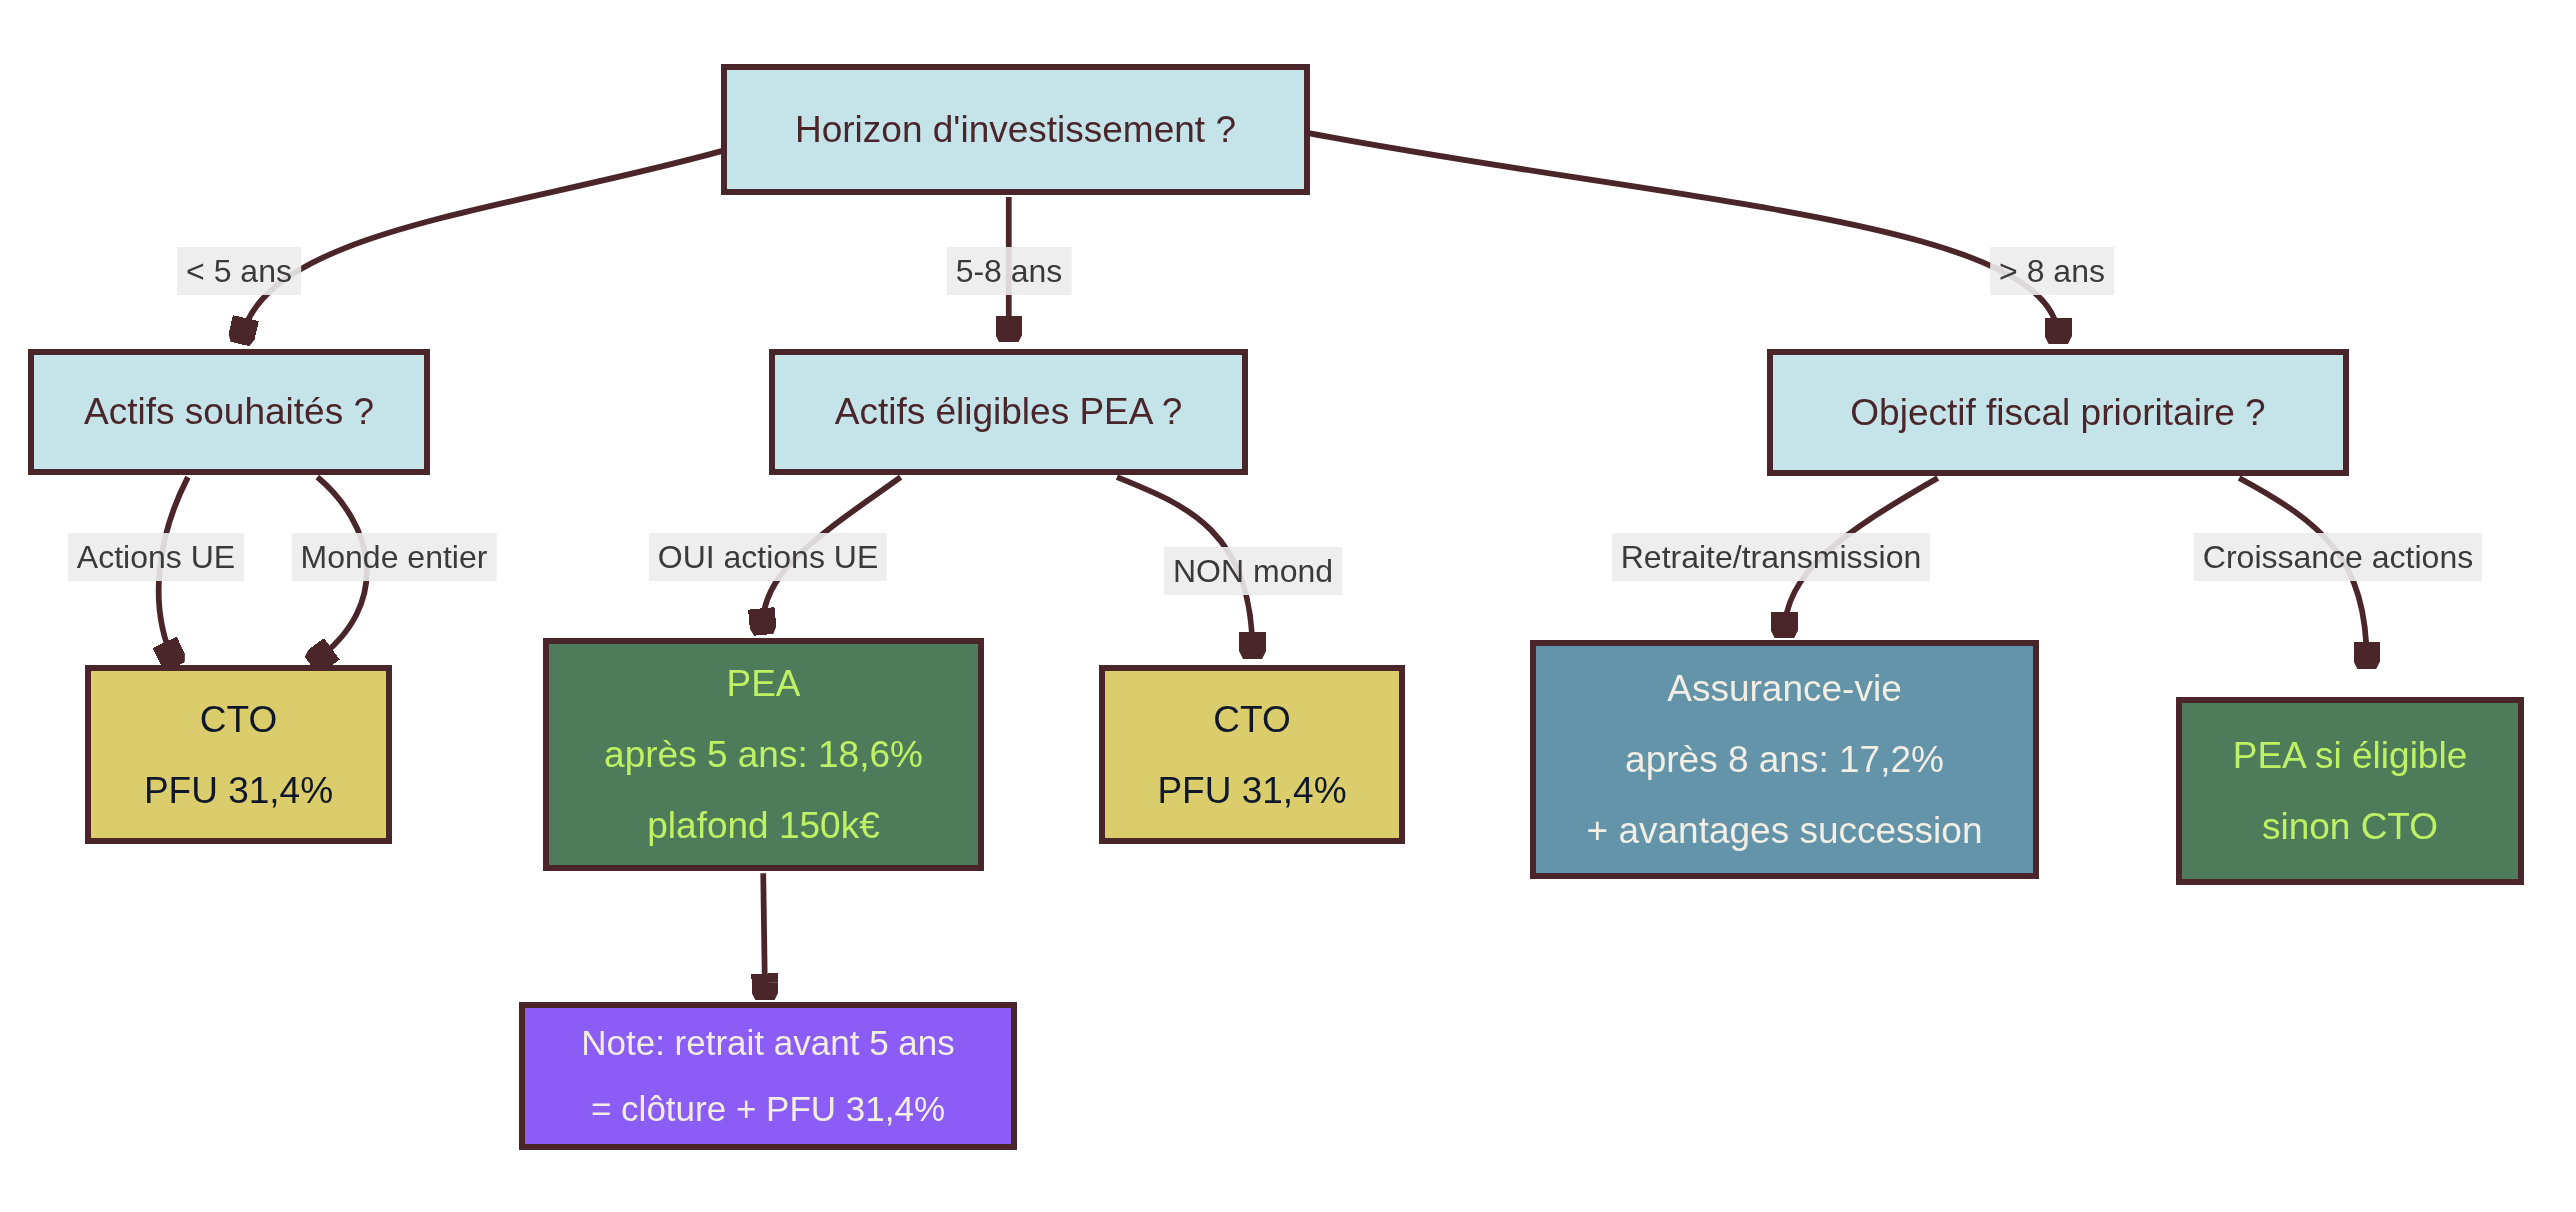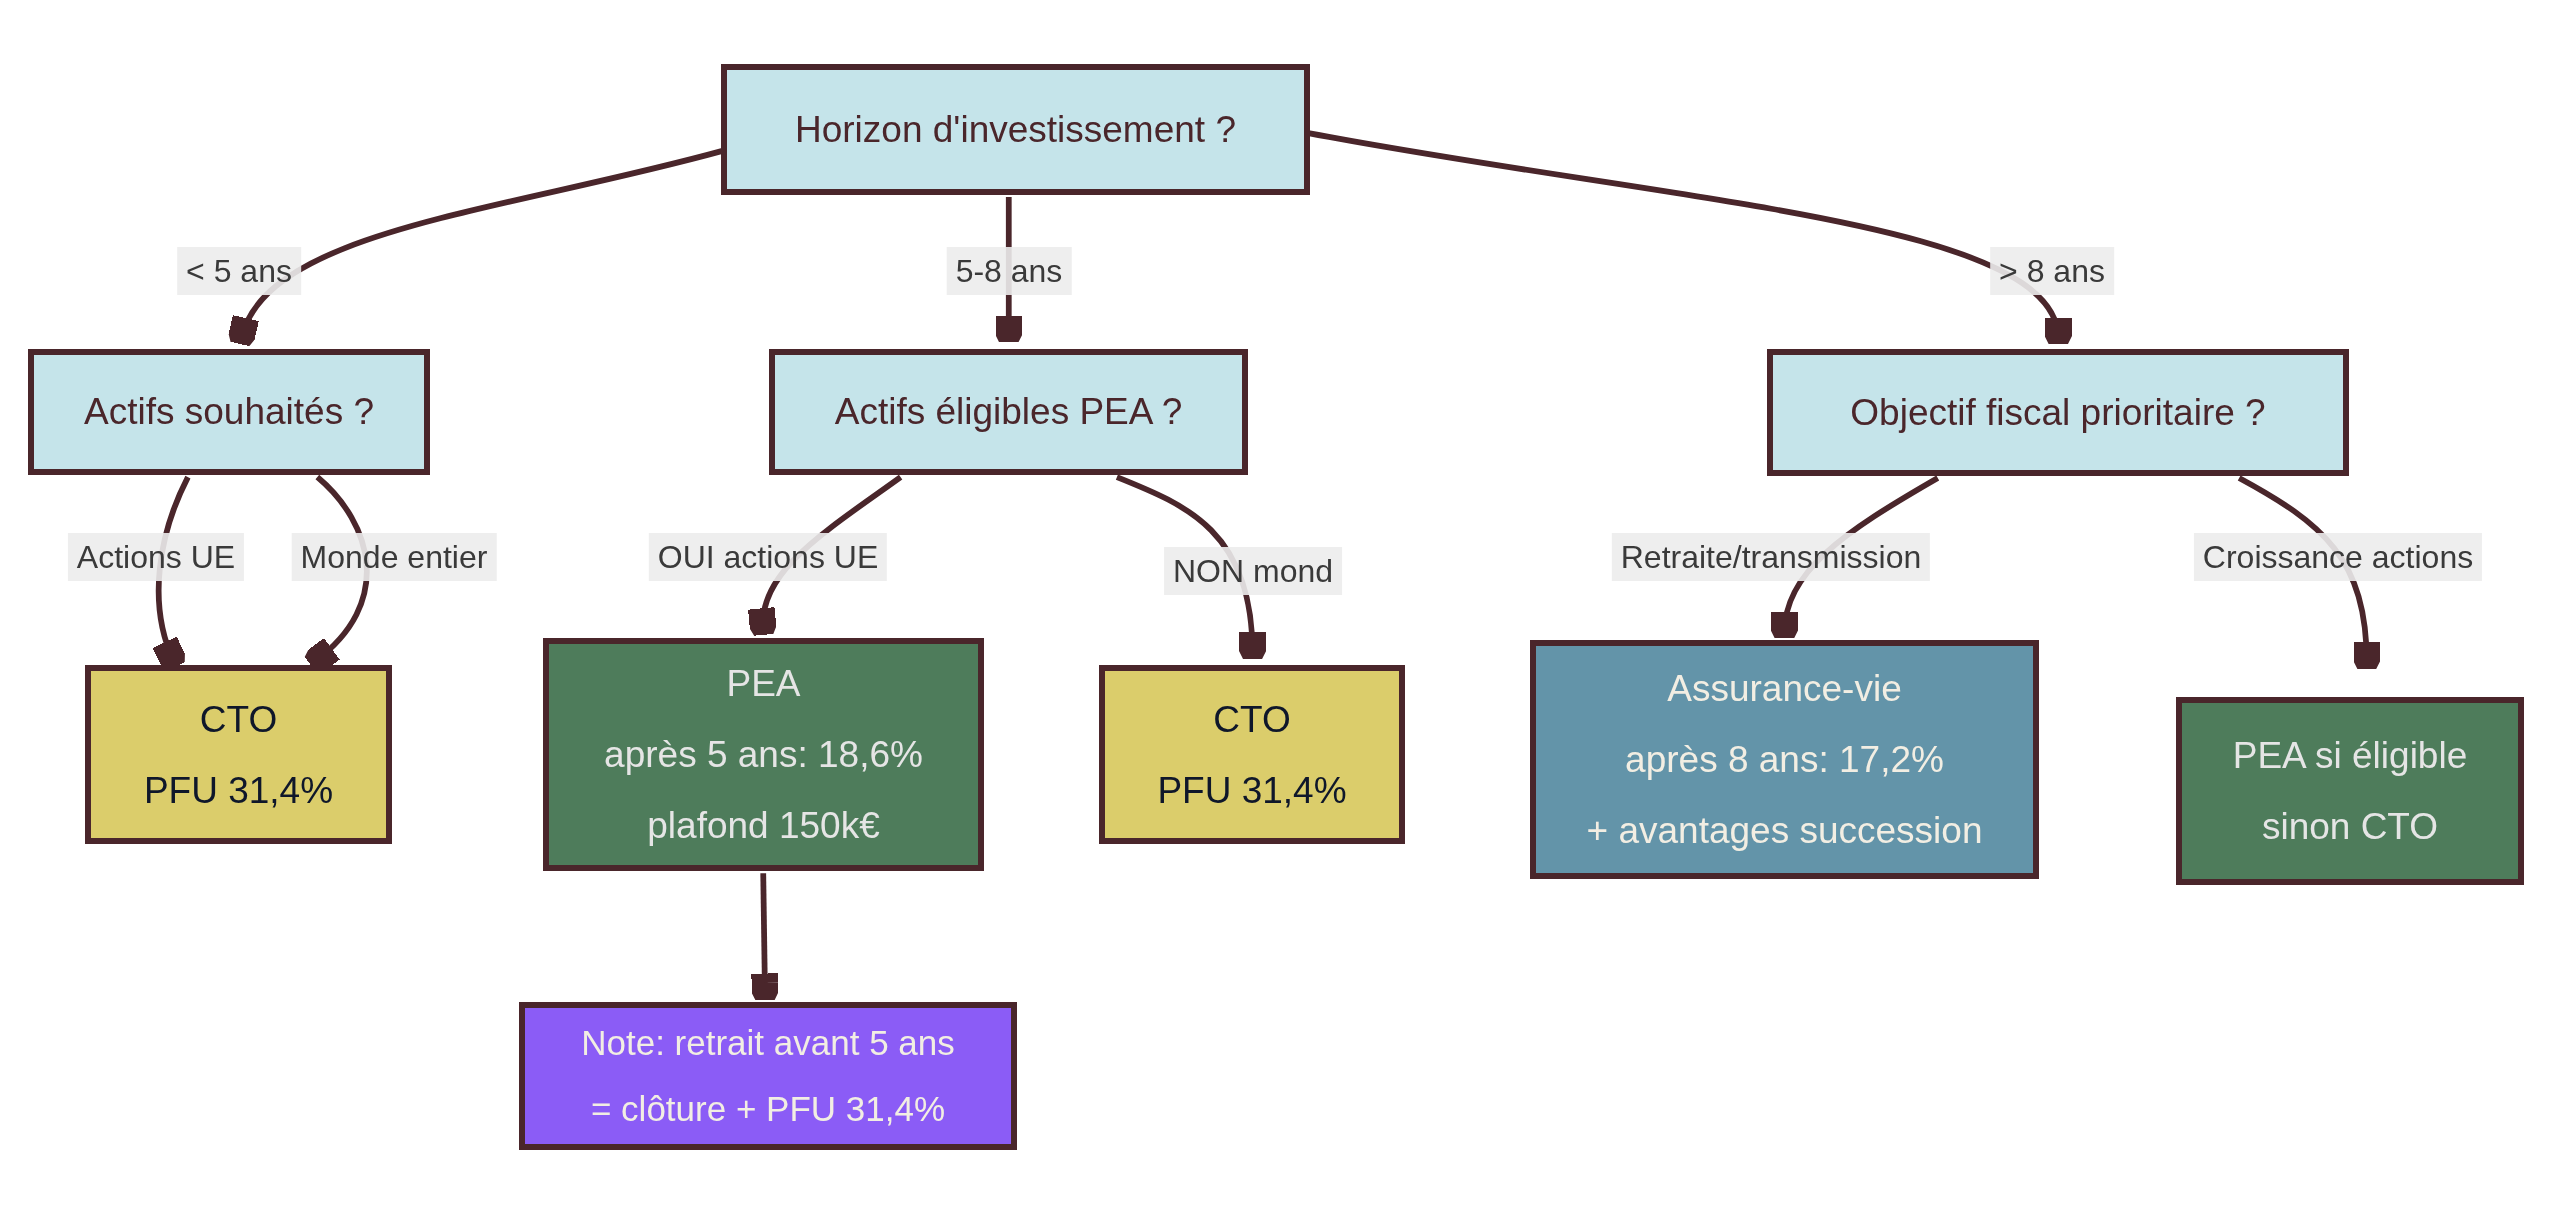--- a/index.html
+++ b/index.html
@@ -21,21 +21,21 @@
     flex-direction: column;
     align-items: center;
     justify-content: center;
     text-align: right;
     white-space: nowrap;
     overflow: hidden;
   }
   .q    { background: #c5e4ea; color: #4a262b; font-size: 37px; }
   .leaf { font-size: 37px; line-height: 71px; }
   .cto  { background: #dbcd6b; color: #0f172a; }
-  .pea  { background: #4e7c5b; color: #e5e5e5; }
+  .pea  { background: #4e7c5b; color: #bef264; }
   .av   { background: #6394a9; color: #f2eee3; }
   .note { background: #8b5cf6; color: #f2eee3; font-size: 35px; line-height: 66px; }
   .elabel {
     position: absolute;
     transform: translate(-50%, -50%);
     background: rgba(236,236,236,0.9);
     color: #3a3a3a;
     font-size: 32px;
     line-height: 32px;
     padding: 8px 8.9px;

